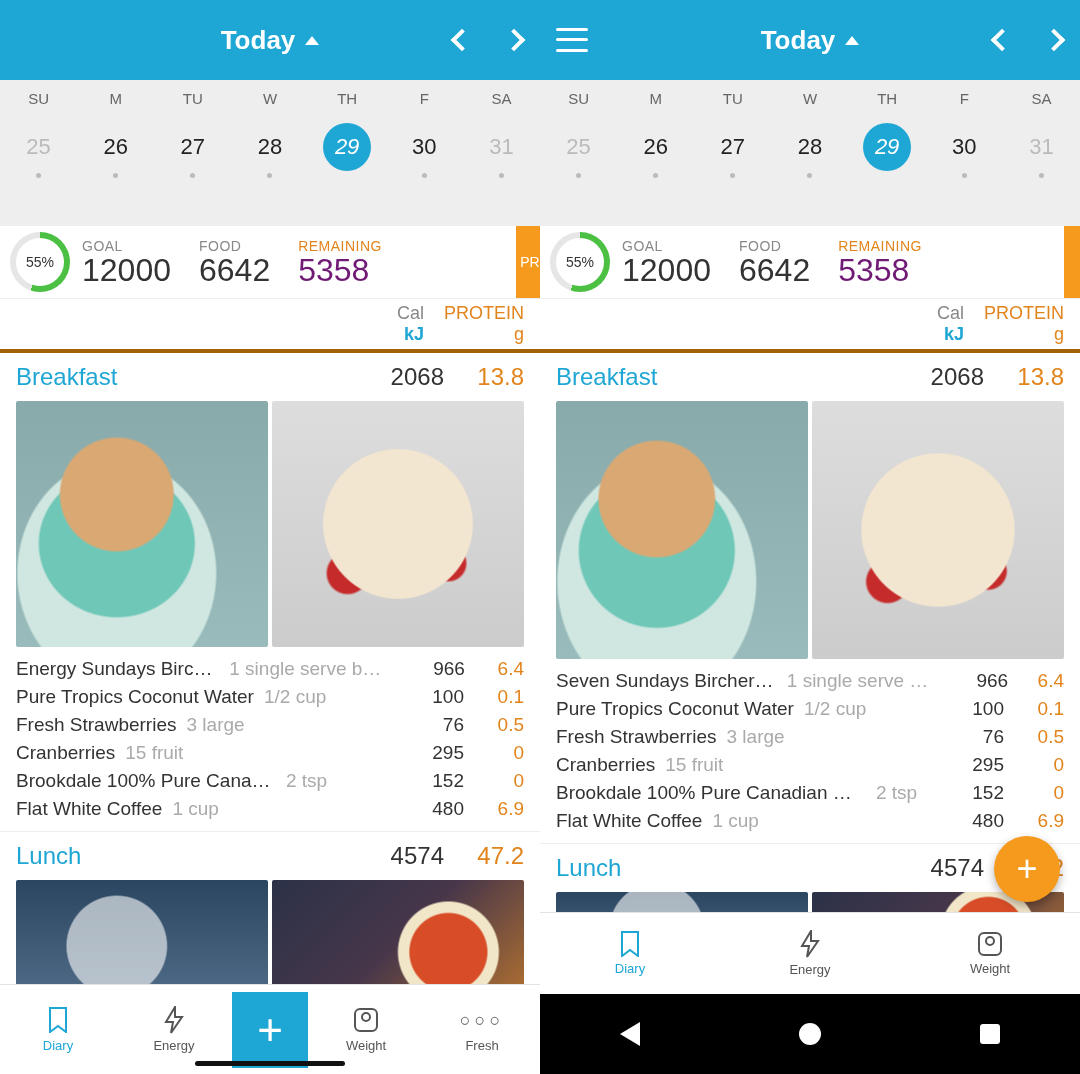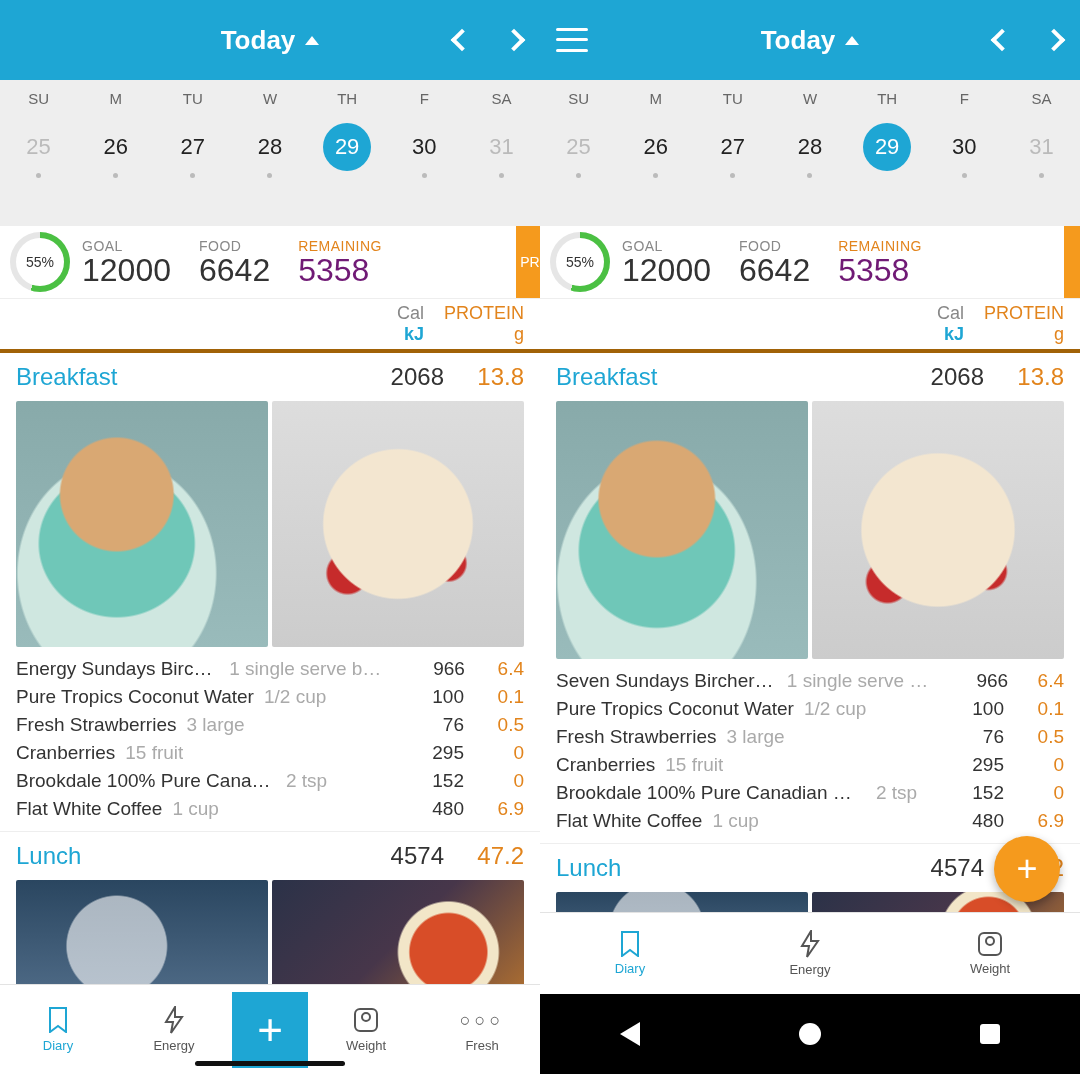--- a/index.html
+++ b/index.html
@@ -40,21 +40,21 @@
   .topbar .nav-arrows { position:absolute; right:18px; top:50%; transform:translateY(-50%); display:flex; gap:36px; }
   .chev { width:16px;height:16px;border:solid #fff;border-width:0 4px 4px 0;display:inline-block;padding:4px;}
   .chev.left { transform: rotate(135deg);}
   .chev.right { transform: rotate(-45deg);}
   
   .weekstrip { background:#eeeeee; height:145px; display:flex; }
   .daycol { flex:1; display:flex; flex-direction:column; align-items:center; justify-content:flex-start; padding-top:10px;}
   .daycol .dow { font-size:15px; color:#666;}
   .daycol .dn { font-size:22px; color:#222; margin-top:16px; width:48px;height:48px;display:flex;align-items:center;justify-content:center;border-radius:50%;}
   .daycol.dim .dn { color:#bbb;}
-  .daycol.sel .dn { background:#1ea6d4; color:#fff;}
+  .daycol.sel .dn { background:#1ea6d4; color:#fff;font-style:italic;}
   .daycol .dot { width:5px;height:5px;background:#bbb;border-radius:50%;margin-top:2px;}
   
   .summary { height:74px; border-top:1px solid #eee; border-bottom:1px solid #eee; display:flex; align-items:center; position:relative; padding-left:10px;}
   .ring { position:relative; width:60px;height:60px;border-radius:50%;
     background: conic-gradient(#4bc043 0 55%, #e6e6e6 55% 100%);
     display:flex;align-items:center;justify-content:center; margin-right:12px;}
   .ring::after { content:""; position:absolute; inset:6px; background:#fff; border-radius:50%; }
   .ring span { position:relative; z-index:1; font-size:14px; color:#333;}
   .sum-col { display:flex; flex-direction:column; margin-right:28px;}
   .sum-col .lbl { font-size:14px; color:#888; letter-spacing:0.5px;}

